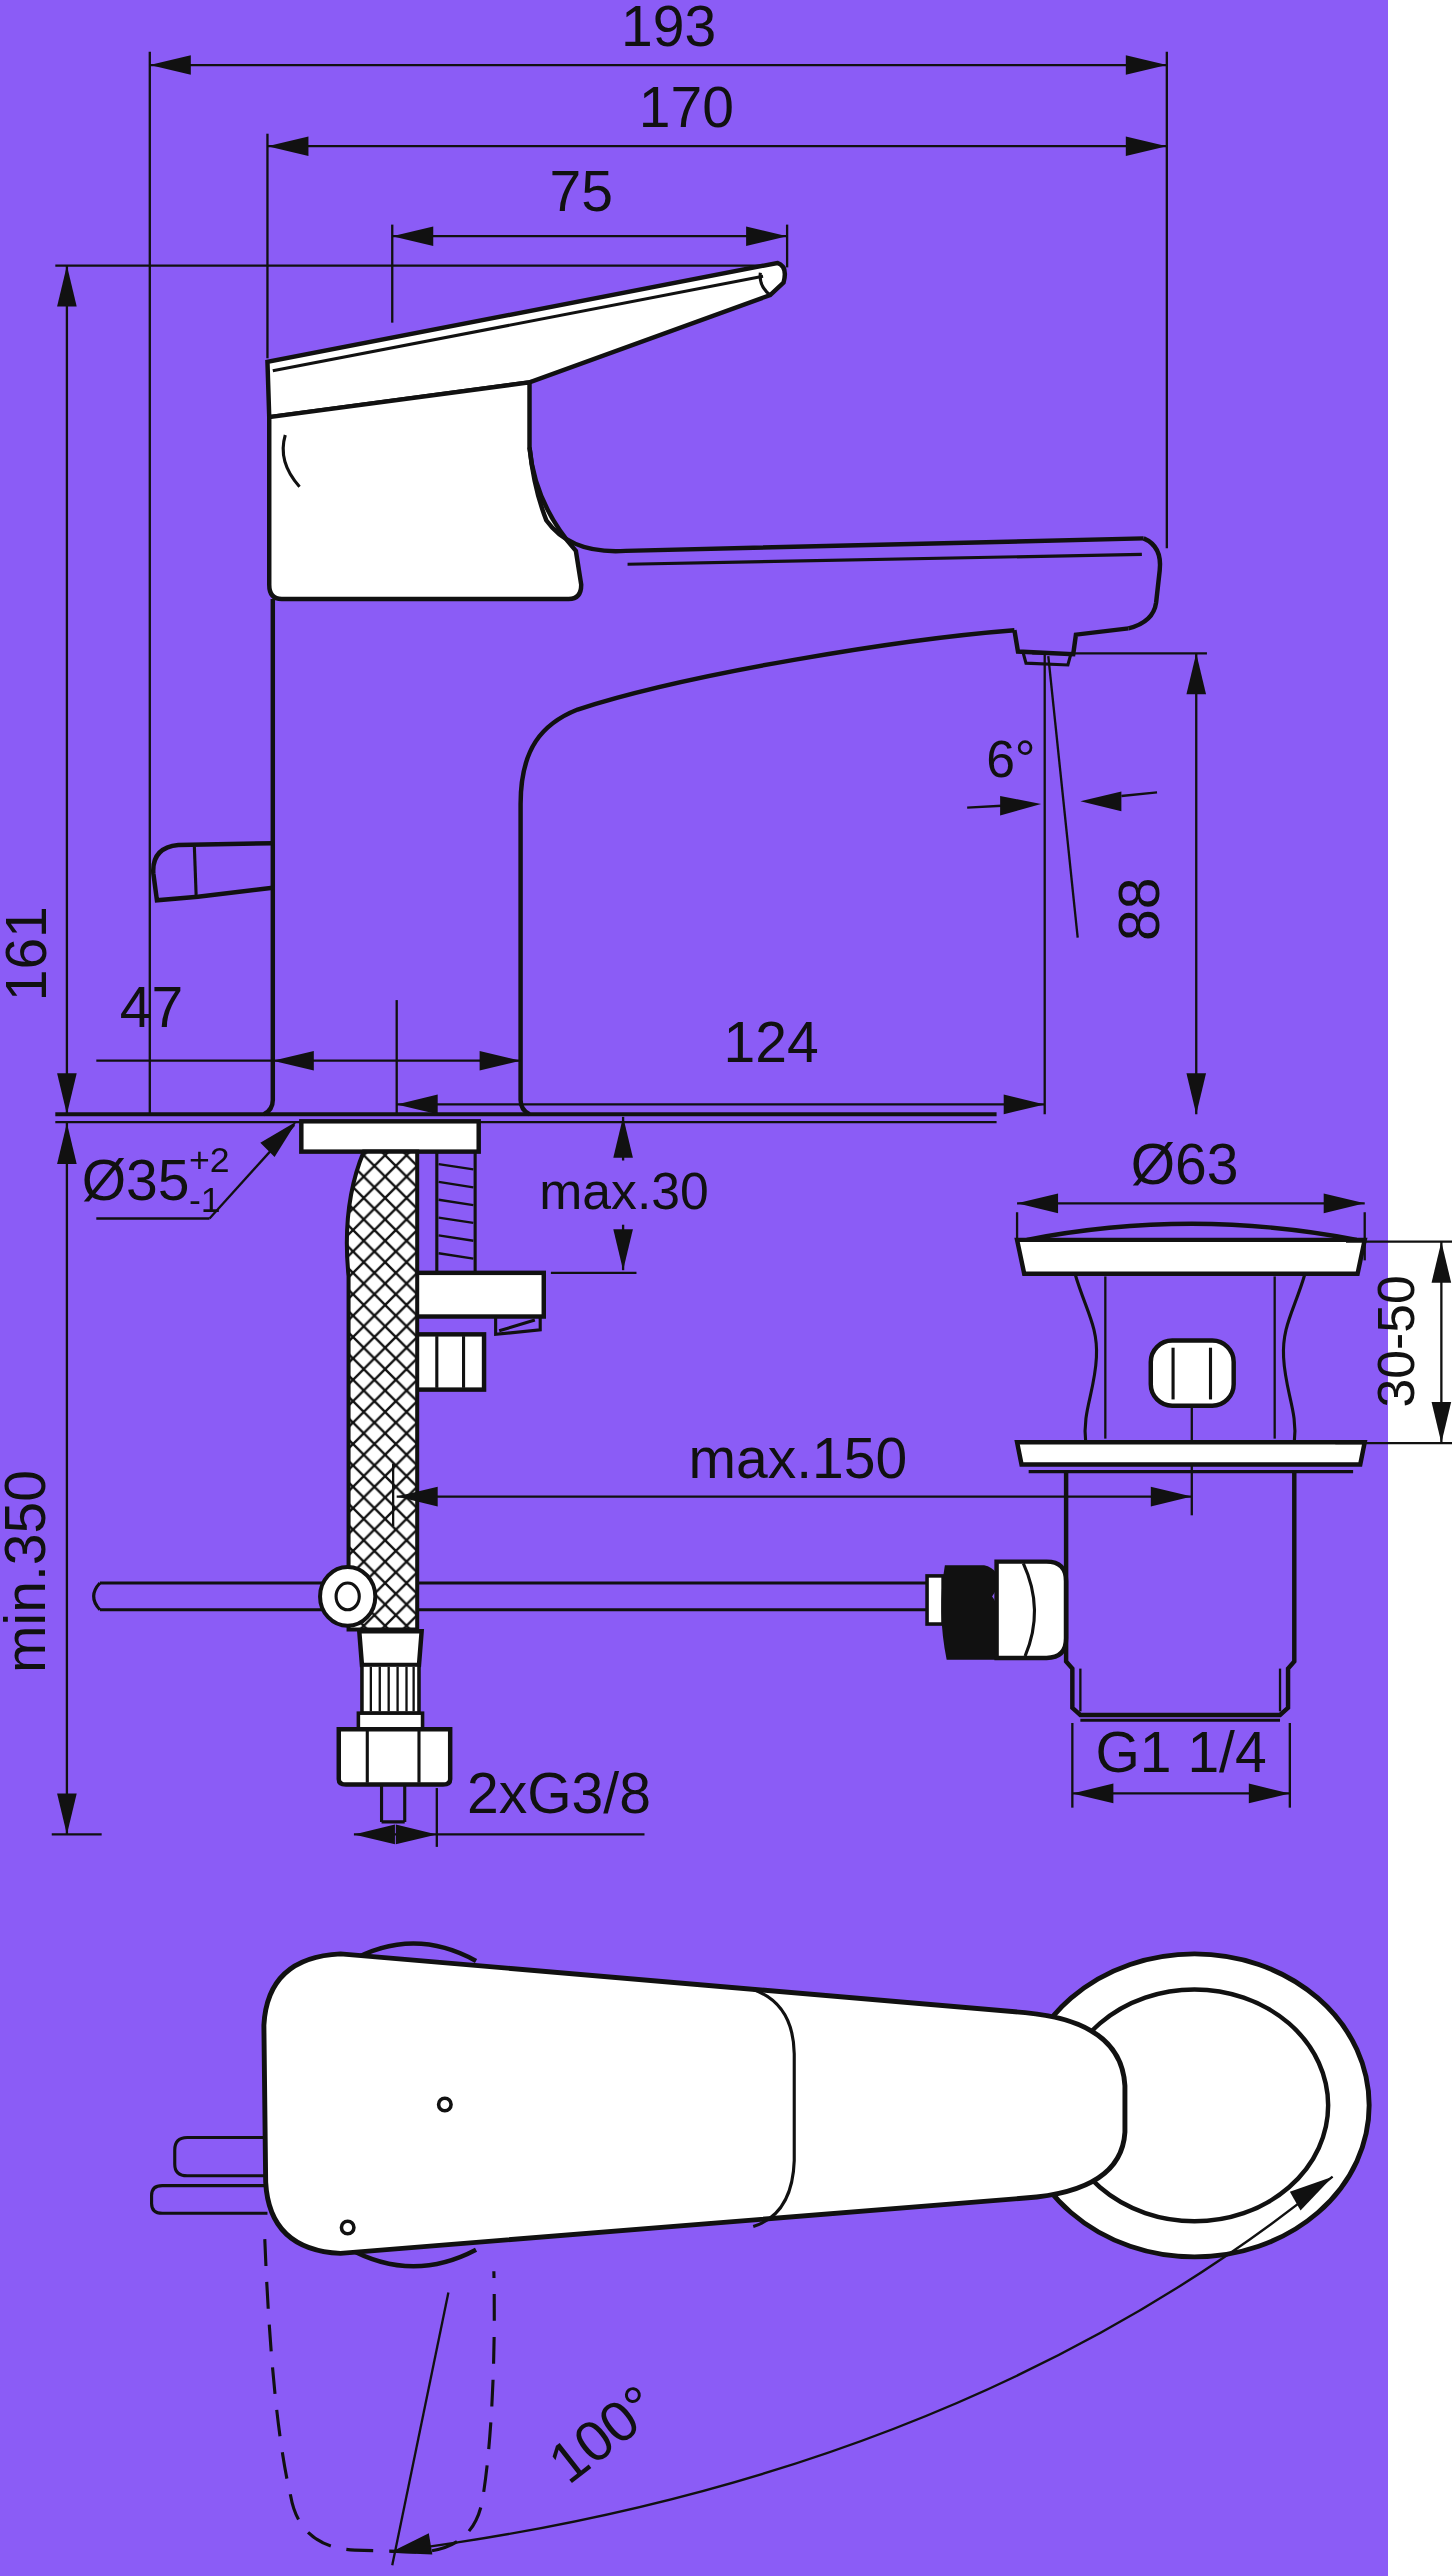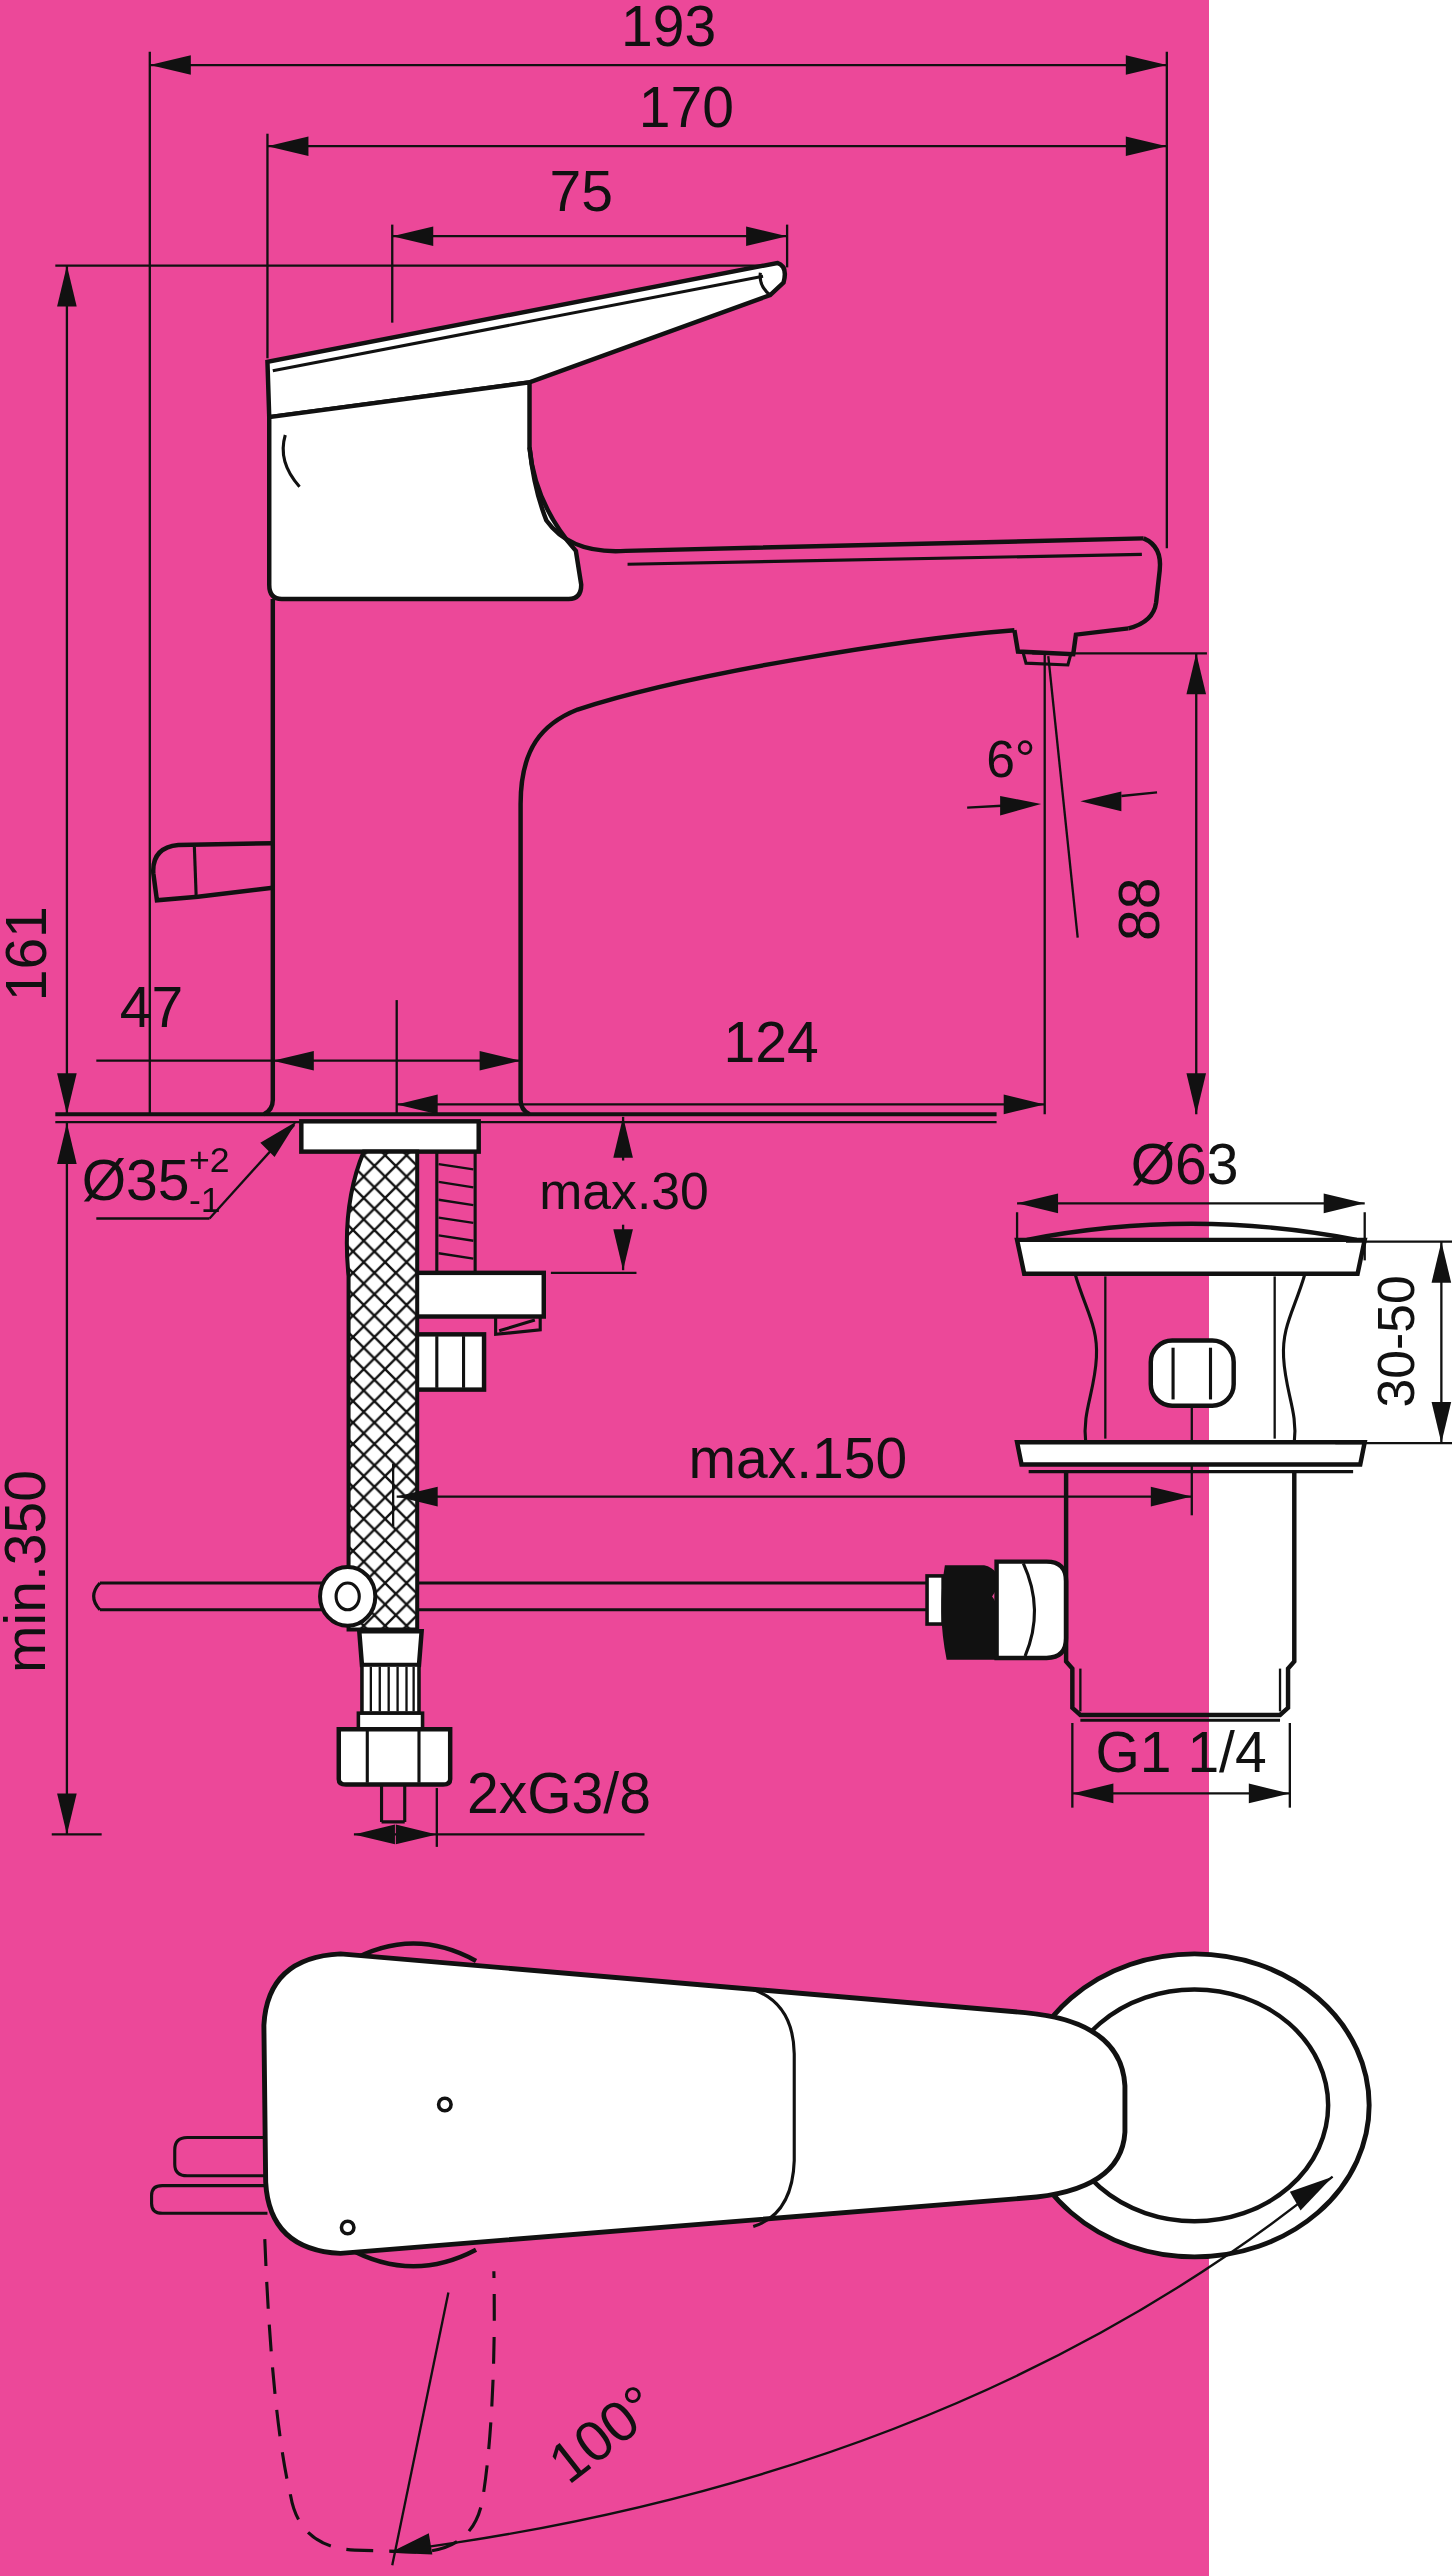--- a/index.html
+++ b/index.html
@@ -1,16 +1,16 @@
 <!DOCTYPE html>
 <html style="font-size:14.3px"><head>
 <meta charset="utf-8">
 <style>
   html,body{margin:0;padding:0;background:#ffffff;}
-  .page{width:1209px;height:2576px;position:relative;background:#ec4899;}
+  .page{width:1388px;height:2576px;position:relative;background:#8b5cf6;}
   svg{display:block;}
   text{font-family:"Liberation Sans", sans-serif; fill:#111; }
   .dimtxt{font-size:64px;}
   .dimtxt-sm{font-size:58px;}
   .ln{stroke:#111;fill:none;}
   .obj{stroke-width:5;}
   .obj2{stroke-width:3.5;}
   .thin{stroke-width:2.6;}
   .arrow{fill:#111;stroke:none;}
   .wfill{fill:#ffffff;}

